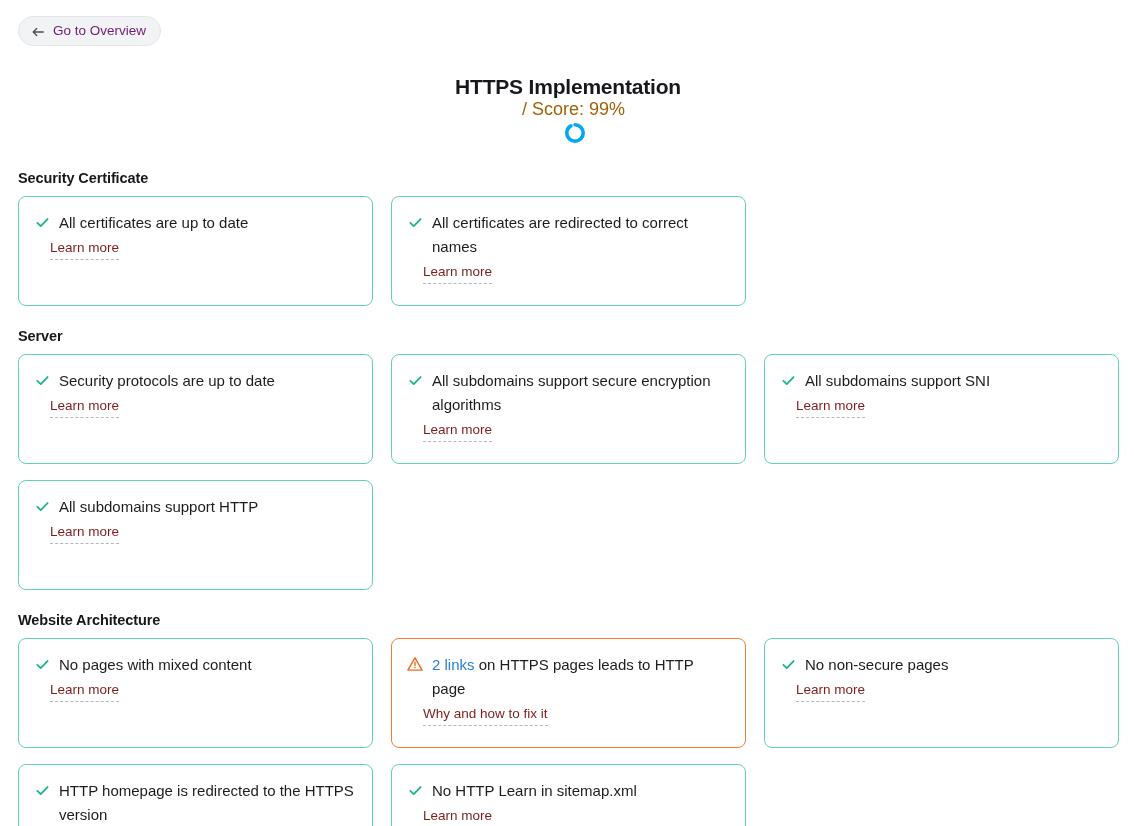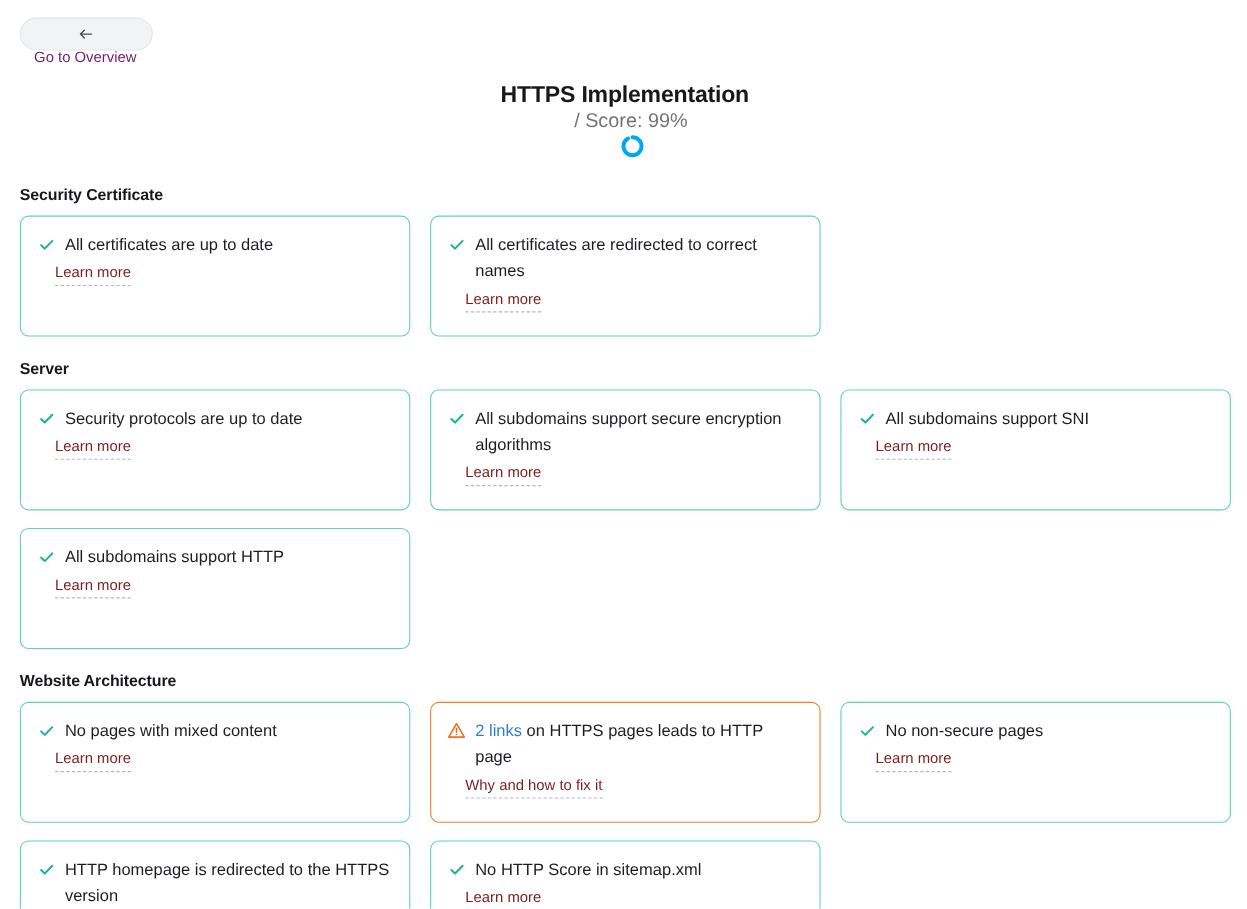--- a/index.html
+++ b/index.html
@@ -31,21 +31,20 @@
     background: #f2f3f5;
     border: 1px solid #e3e5e8;
     border-radius: 16px;
     padding: 6px 14px 6px 12px;
     font-size: 13.5px;
     font-weight: 500;
     color: #701a75;
     cursor: pointer;
     line-height: 1;
     height: 30px;
-    flex-direction: column;
   }
   .back-arrow {
     display: inline-block;
     width: 14px;
     height: 14px;
     position: relative;
     top: 1px;
   }
 
   
@@ -60,21 +59,21 @@
     font-size: 21px;
     font-weight: 700;
     letter-spacing: -0.2px;
     color: #17181c;
     margin: 0;
     line-height: 1.2;
   }
   .score-label {
     font-size: 18px;
     font-weight: 400;
-    color: #737373;
+    color: #a16207;
     margin-left: 11px;
     white-space: nowrap;
   }
   .score-ring {
     margin-left: 13px;
     display: inline-flex;
     align-items: center;
     position: relative;
     top: 1px;
   }
@@ -297,21 +296,21 @@
             </div>
             <span class="card-link">Learn more</span>
           </div>
           <div class="card">
             <div class="card-body">
               <span class="status-icon">
                 <svg width="15" height="15" viewBox="0 0 16 16" fill="none">
                   <path d="M2.5 8.4L6.1 11.8L13.4 4.3" stroke="#19b390" stroke-width="1.9" stroke-linecap="round" stroke-linejoin="round"></path>
                 </svg>
               </span>
-              <div class="card-text">No HTTP Score in sitemap.xml</div>
+              <div class="card-text">No HTTP Learn in sitemap.xml</div>
             </div>
             <span class="card-link">Learn more</span>
           </div>
         </div>
       </div>
     </div>
 
 </div>
 
 </body></html>

